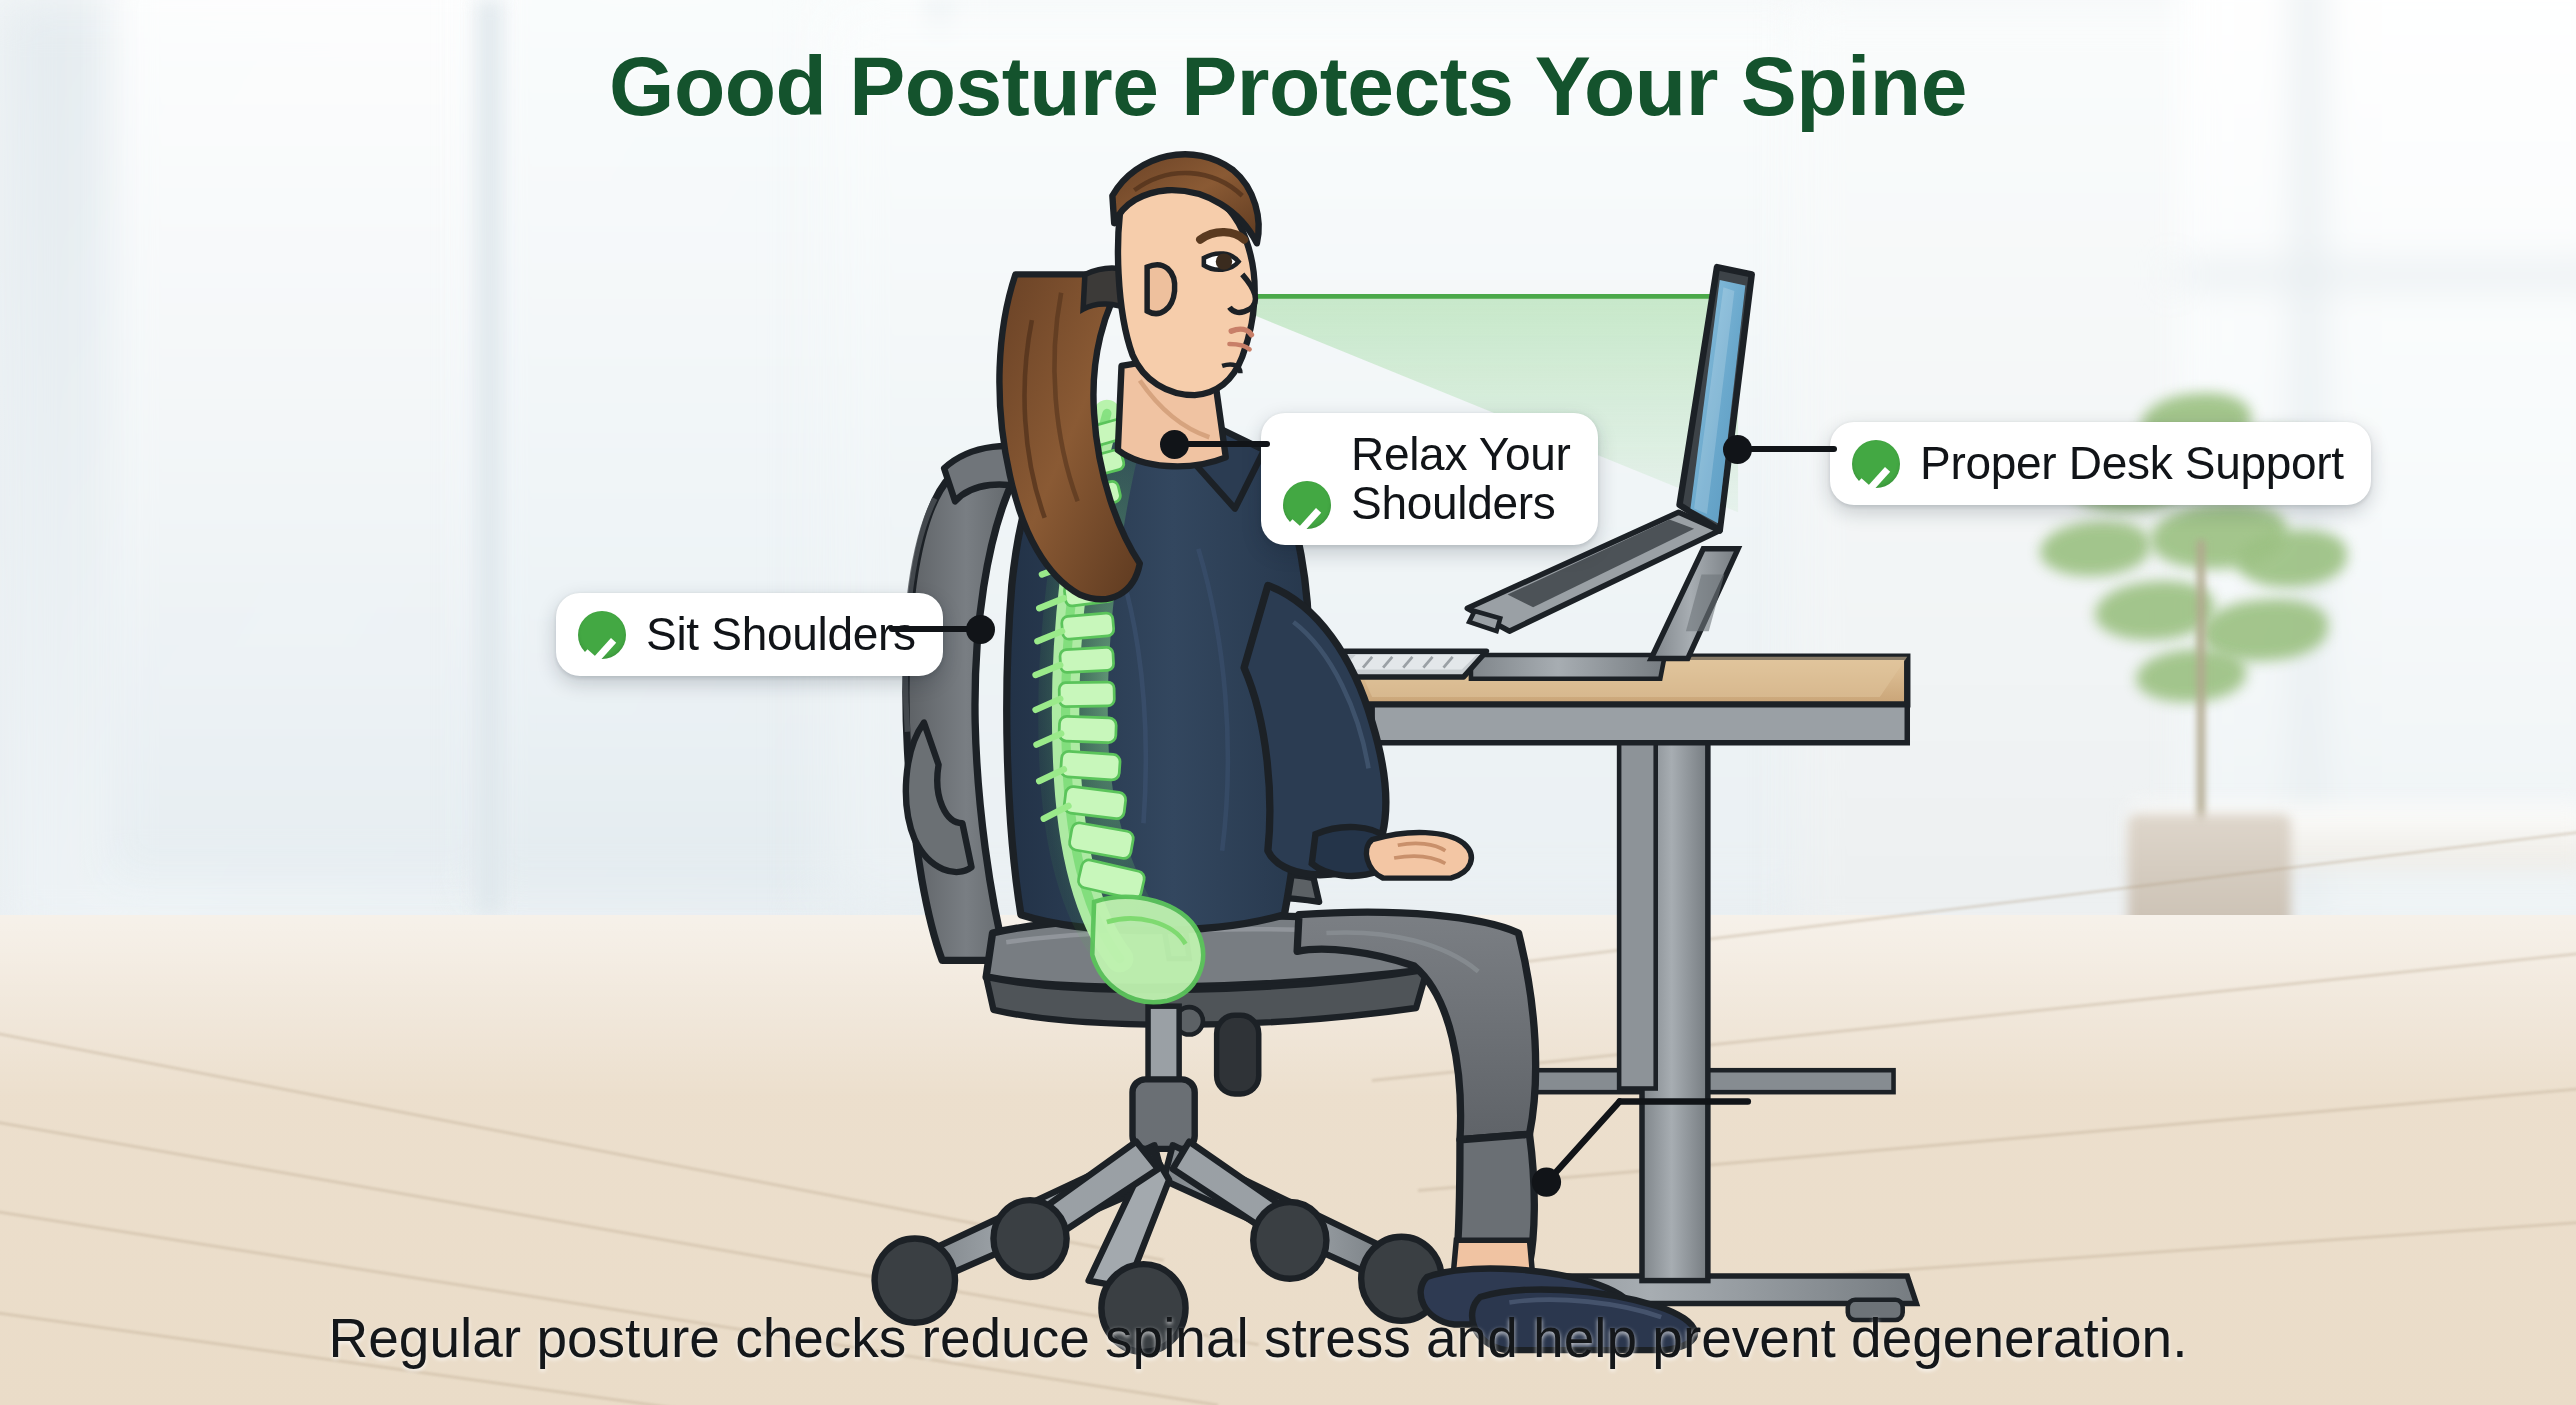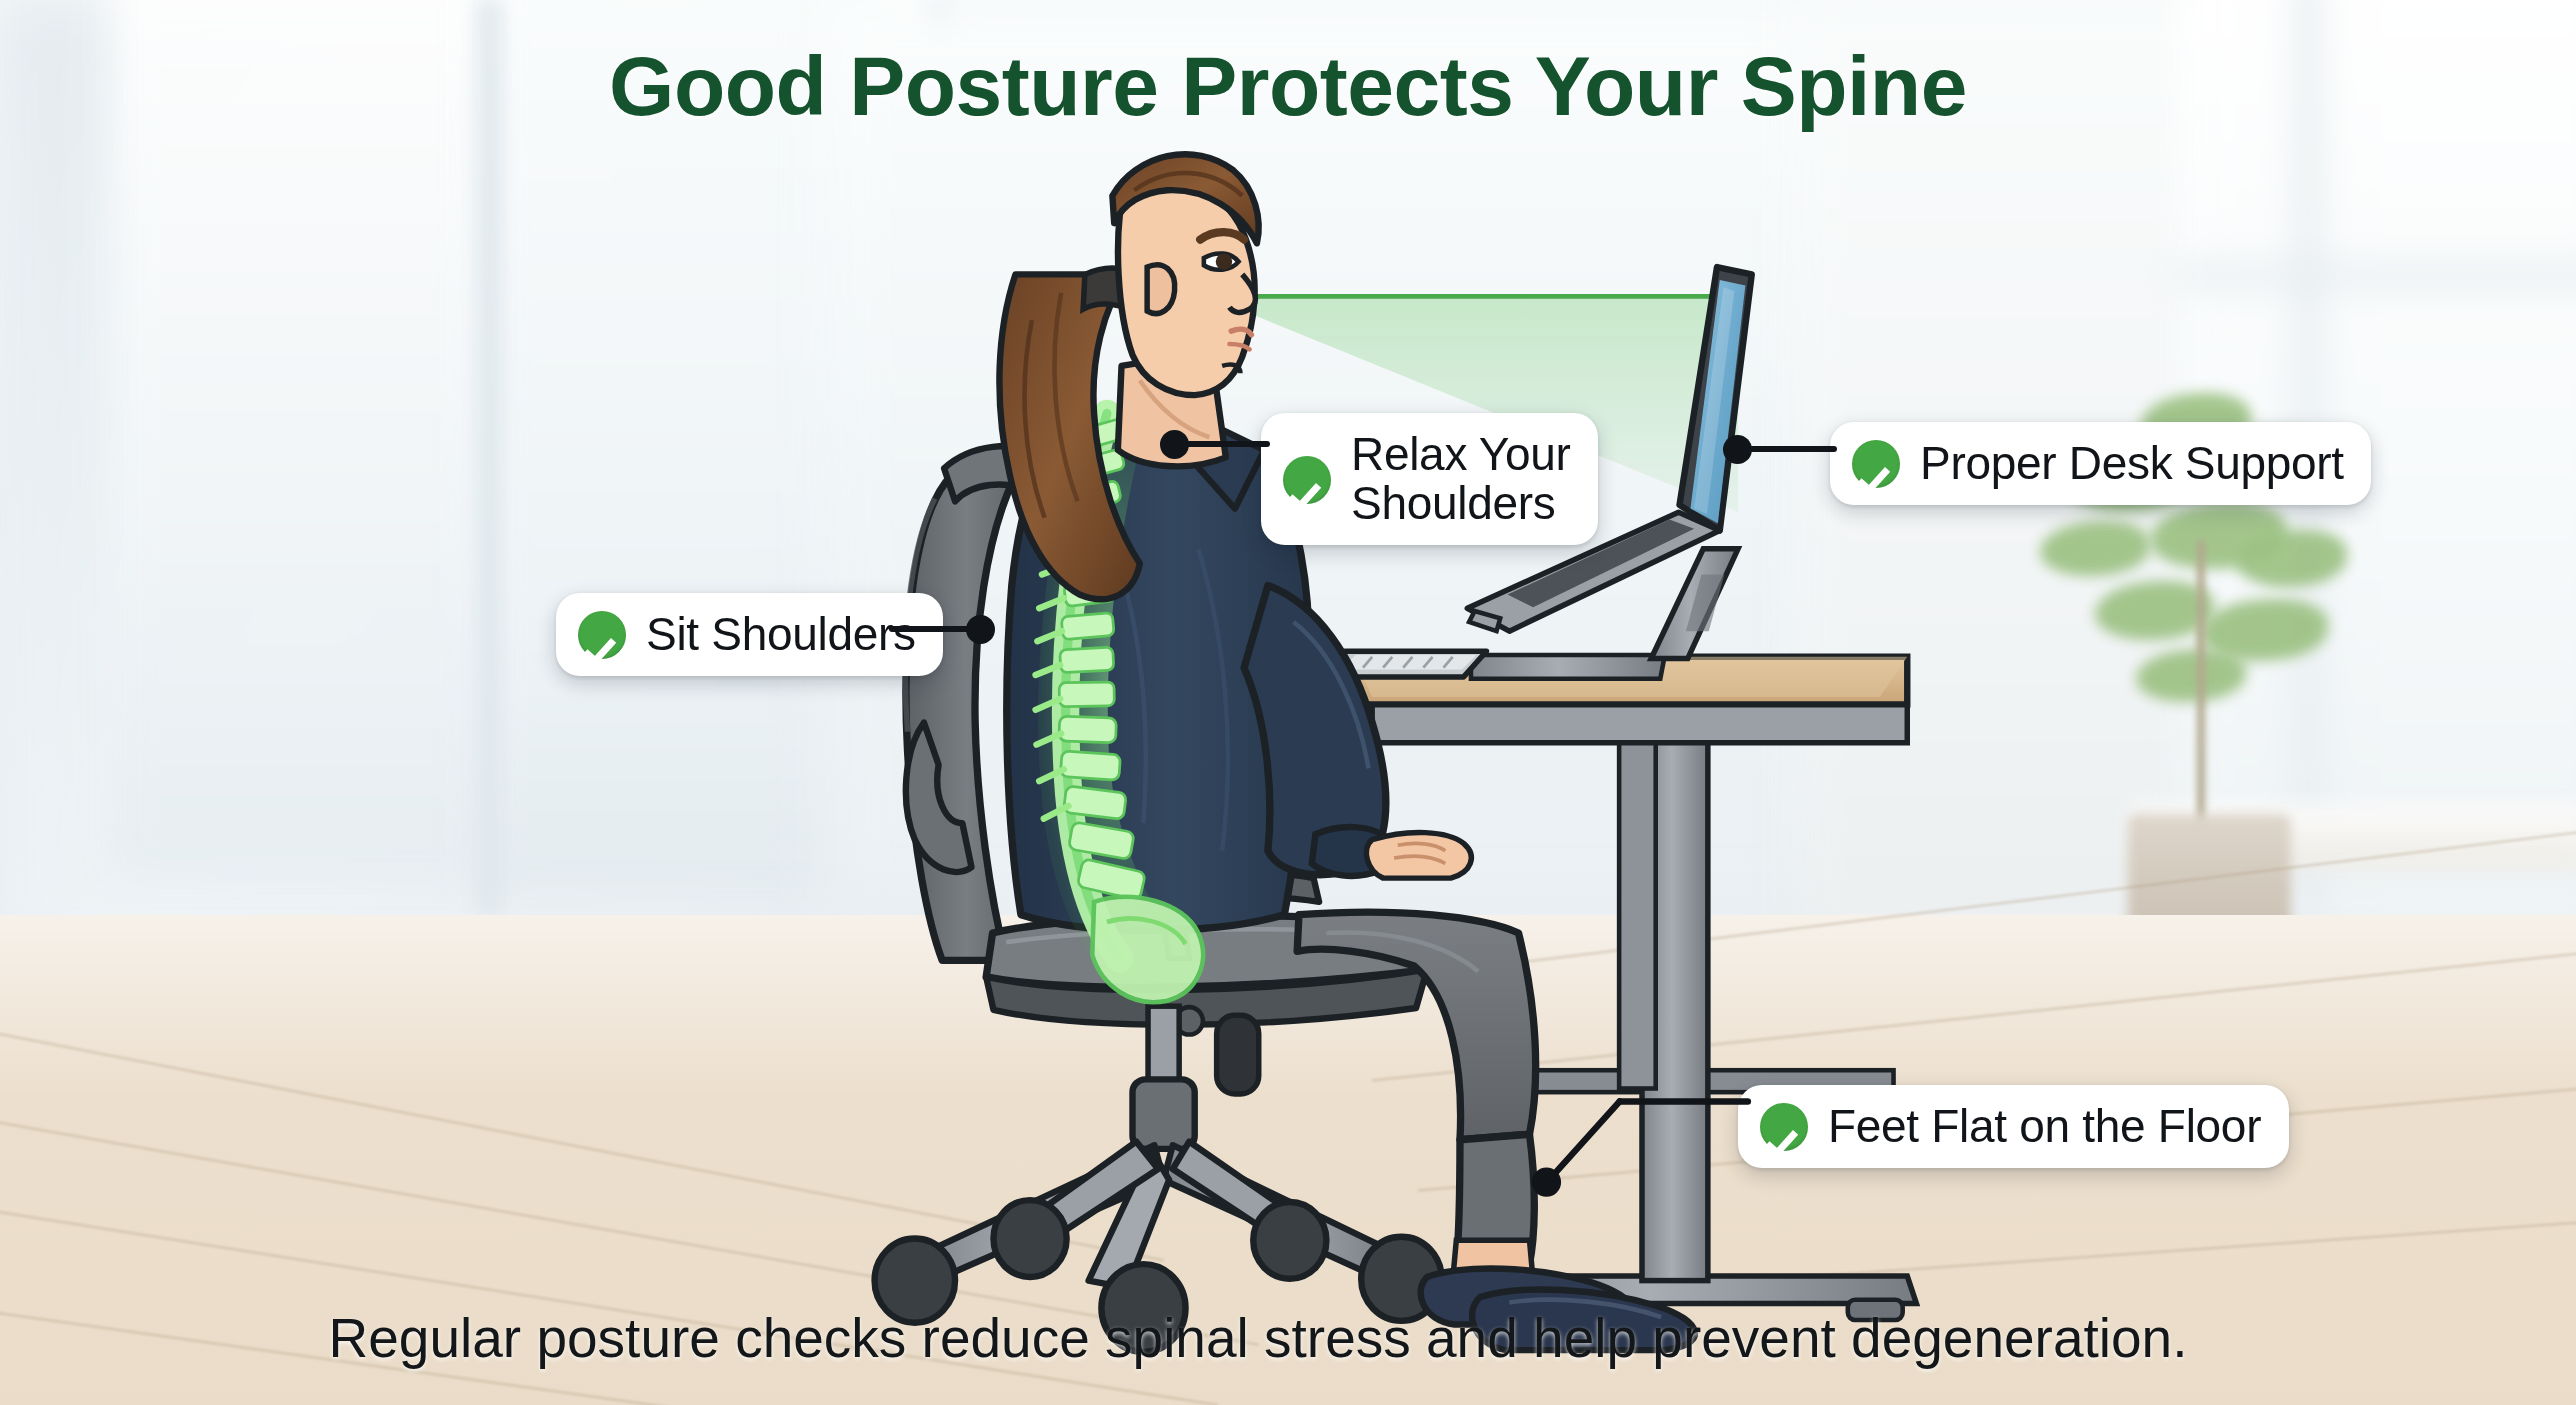--- a/index.html
+++ b/index.html
@@ -107,21 +107,21 @@
     position:absolute;left:0;top:1306px;width:2516px;text-align:center;
     font-size:55px;color:#14171a;font-weight:normal;
     text-shadow:0 1.8px 4.6px rgba(255,255,255,.8);
   }
 
   
   #scene{position:absolute;left:0;top:0;width:2576px;height:1405px;}
 
   
   .callout{
-    position:absolute;display:flex;align-items:center;gap:20px;
+    position:absolute;display:flex;align-items:flex-end;gap:20px;
     background:#fff;border-radius:24px;
     padding:16.5px 27.4px 16.5px 22px;
     box-shadow:0 7.3px 20px rgba(20,30,45,.20),0 1.8px 4.6px rgba(20,30,45,.12);
   }
   .callout .chk{
     flex:0 0 auto;width:48px;height:48px;border-radius:50%;
     background:#43a843;position:relative;margin-top:1.8px;
     box-shadow:inset 0 -1.8px 3.7px rgba(0,0,0,.12);
   }
   .callout .chk:before{
@@ -490,24 +490,20 @@
   <div class="leader" style="left:1186px;top:441px;width:84px;"></div>
   <div class="leader-dot" style="left:1160px;top:430px;"></div>
 
   <div class="callout" style="left:1830px;top:422px;">
     <span class="chk"></span>
     <span class="ctext">Proper Desk Support</span>
   </div>
   <div class="leader" style="left:1749px;top:446px;width:88px;"></div>
   <div class="leader-dot" style="left:1723px;top:435px;"></div>
 
-  <div class="callout" style="left:1738px;top:1085px;">
-    <span class="chk"></span>
-    <span class="ctext">Feet Flat on the Floor</span>
-  </div>
   <svg class="leader-angled" style="left:1519px;top:1085px;width:238px;height:119px;" viewBox="0 0 260 130">
     <line x1="250" y1="18" x2="110" y2="18" stroke="#111418" stroke-width="7" stroke-linecap="round"></line>
     <line x1="110" y1="18" x2="36" y2="100" stroke="#111418" stroke-width="7" stroke-linecap="round"></line>
     <circle cx="30" cy="106" r="16" fill="#111418"></circle>
   </svg>
 
 </div>
 
 
 </body></html>

